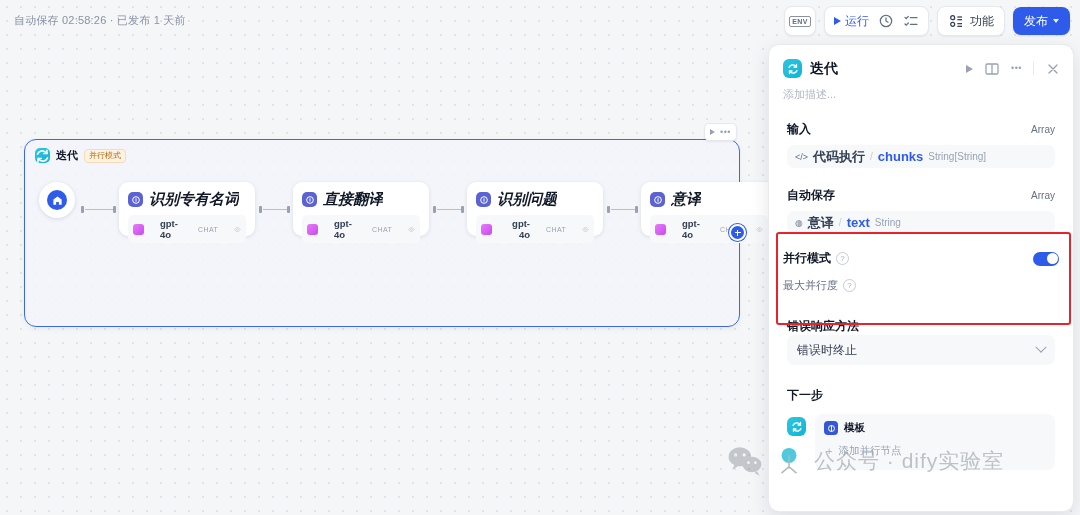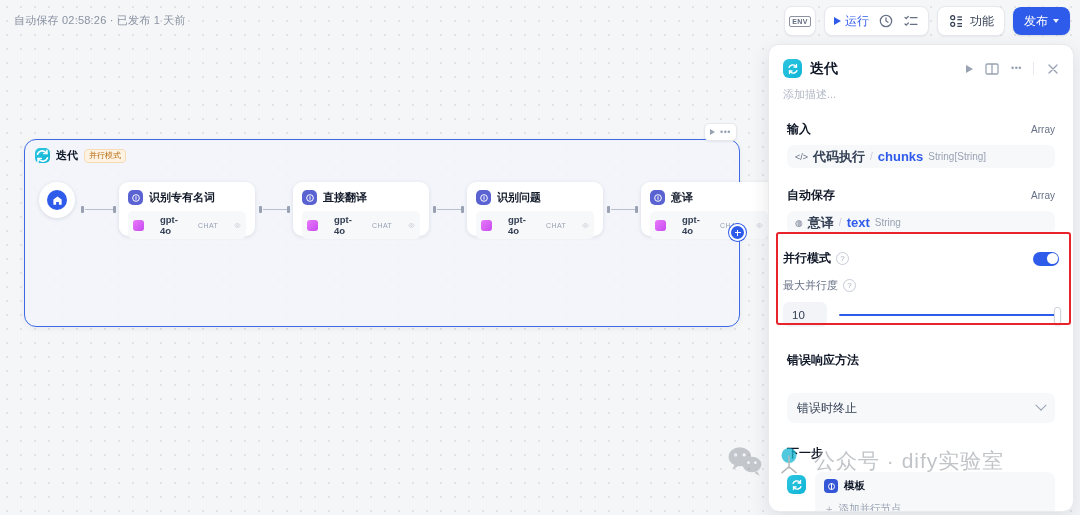--- a/index.html
+++ b/index.html
@@ -56,21 +56,21 @@
   
   .start-node{position:absolute;left:14px;top:42px;width:36px;height:36px;border-radius:50%;background:#fff;
               display:flex;align-items:center;justify-content:center;box-shadow:0 1px 4px rgba(16,24,40,.12);}
   .start-dot{width:20px;height:20px;border-radius:50%;background:#2f5bea;display:flex;align-items:center;justify-content:center;}
 
   
   .node{position:absolute;top:42px;width:136px;height:54px;background:#fff;border-radius:9px;
         box-shadow:0 1px 4px rgba(16,24,40,.10);}
   .node .nrow{display:flex;align-items:center;gap:6px;padding:8px 9px 0 9px;}
   .n-ico{width:15px;height:15px;border-radius:5px;background:#5b63d3;display:flex;align-items:center;justify-content:center;flex:none;}
-  .n-title{font-size:11px;font-weight:700;color:#101828;white-space:nowrap;overflow:hidden;text-overflow:ellipsis;}
+  .n-title{font-size:15px;font-weight:700;color:#101828;white-space:nowrap;overflow:hidden;text-overflow:ellipsis;font-style:italic;}
   .m-row{display:flex;align-items:center;gap:16px;margin:6px 9px 0 9px;background:#f7f8fa;border-radius:5px;padding:3px 5px;}
   .m-ico{width:11px;height:11px;border-radius:3px;background:linear-gradient(135deg,#e879f9,#c84bf0);flex:none;}
   .m-name{font-size:9.5px;color:#344054;font-weight:600;}
   .m-tag{font-size:7px;color:#98a2b3;letter-spacing:.4px;}
   .m-eye{width:9px;height:9px;opacity:.55;}
   .edge{position:absolute;height:1px;background:#b8c0d0;top:69px;}
   .ep{position:absolute;width:3px;height:7px;background:#98a2b3;border-radius:1px;top:66px;}
 
   
   #panel{
@@ -106,21 +106,21 @@
          display:inline-flex;align-items:center;justify-content:center;margin-left:5px;line-height:1;}
   .switch{margin-left:auto;width:26px;height:14px;border-radius:8px;background:#2f5bea;position:relative;cursor:pointer;}
   .switch:after{content:"";position:absolute;right:1.5px;top:1.5px;width:11px;height:11px;border-radius:50%;background:#fff;}
   .sub-lbl{display:flex;align-items:center;margin-top:11px;font-size:11px;color:#667085;font-weight:400;}
   .slider-row{display:flex;align-items:center;gap:12px;margin-top:9px;}
   .num-box{width:44px;height:25px;background:#f2f4f7;border-radius:6px;display:flex;align-items:center;padding-left:9px;
            font-size:11.5px;color:#344054;box-sizing:border-box;}
   .track{flex:1;height:2px;background:#2f5bea;border-radius:2px;position:relative;}
   .thumb{position:absolute;right:-2px;top:-7px;width:5px;height:16px;background:#fff;border:1px solid #d0d5dd;border-radius:3px;
          box-shadow:0 1px 2px rgba(16,24,40,.12);cursor:pointer;}
-  .select{margin-top:24px;height:30px;background:#f7f8fa;border-radius:7px;display:flex;align-items:center;padding:0 10px;
+  .select{margin-top:0;height:30px;background:#f7f8fa;border-radius:7px;display:flex;align-items:center;padding:0 10px;
           font-size:12px;color:#344054;cursor:pointer;}
   .sel-chev{margin-left:auto;width:7px;height:7px;border-right:1.4px solid #98a2b3;border-bottom:1.4px solid #98a2b3;transform:rotate(45deg) translate(-2px,-2px);}
   .next-title{font-size:12px;font-weight:700;margin-top:22px;}
   .next-sub{font-size:10.5px;color:#98a2b3;margin-top:4px;}
   .next-card{margin-top:10px;position:relative;height:56px;}
   .nc-ico{position:absolute;left:0;top:3px;width:19px;height:19px;border-radius:6px;
           background:linear-gradient(135deg,#2ec5e0,#0fb5d6);display:flex;align-items:center;justify-content:center;}
   .nc-box{position:absolute;left:28px;top:0;right:0;height:56px;background:#f7f8fa;border-radius:8px;}
   .nc-row{display:flex;align-items:center;gap:6px;padding:7px 9px 0 9px;}
   .nc-sq{width:14px;height:14px;border-radius:4px;background:#3556d6;display:flex;align-items:center;justify-content:center;}
@@ -214,21 +214,21 @@
             <path d="M2 12s4-7 10-7 10 7 10 7-4 7-10 7S2 12 2 12z"></path>
             <circle cx="12" cy="12" r="2.6"></circle>
           </svg>
       </div>
     </div>
 
     <span class="ep" style="left:408px;"></span>
     <span class="edge" style="left:412px;width:24px;"></span>
     <span class="ep" style="left:436px;"></span>
 
-    <div class="node" style="left:442px;">
+    <div class="node" style="left:442px;text-align:right;">
       <div class="nrow">
         <span class="n-ico">
           <svg viewBox="0 0 24 24" width="10" height="10" fill="none" stroke="#fff" stroke-width="2.4">
               <circle cx="12" cy="12" r="8"></circle>
               <path d="M12 8v8"></path>
             </svg>
         </span>
         <span class="n-title">识别问题</span>
       </div>
       <div class="m-row">
@@ -373,26 +373,20 @@
 
   <div class="par-wrap">
     <div class="par-top">
       <span class="lbl">并行模式</span>
       <span class="qmark">?</span>
       <span class="switch"></span>
     </div>
     <div class="sub-lbl">
       <span>最大并行度</span>
       <span class="qmark">?</span>
-    </div>
-    <div class="slider-row">
-      <span class="num-box">10</span>
-      <span class="track">
-        <span class="thumb"></span>
-      </span>
     </div>
   </div>
 
   <div class="sec" style="margin-top:23px;">
     <span class="lbl">错误响应方法</span>
     <div class="select">
       <span>错误时终止</span>
       <span class="sel-chev"></span>
     </div>
   </div>

